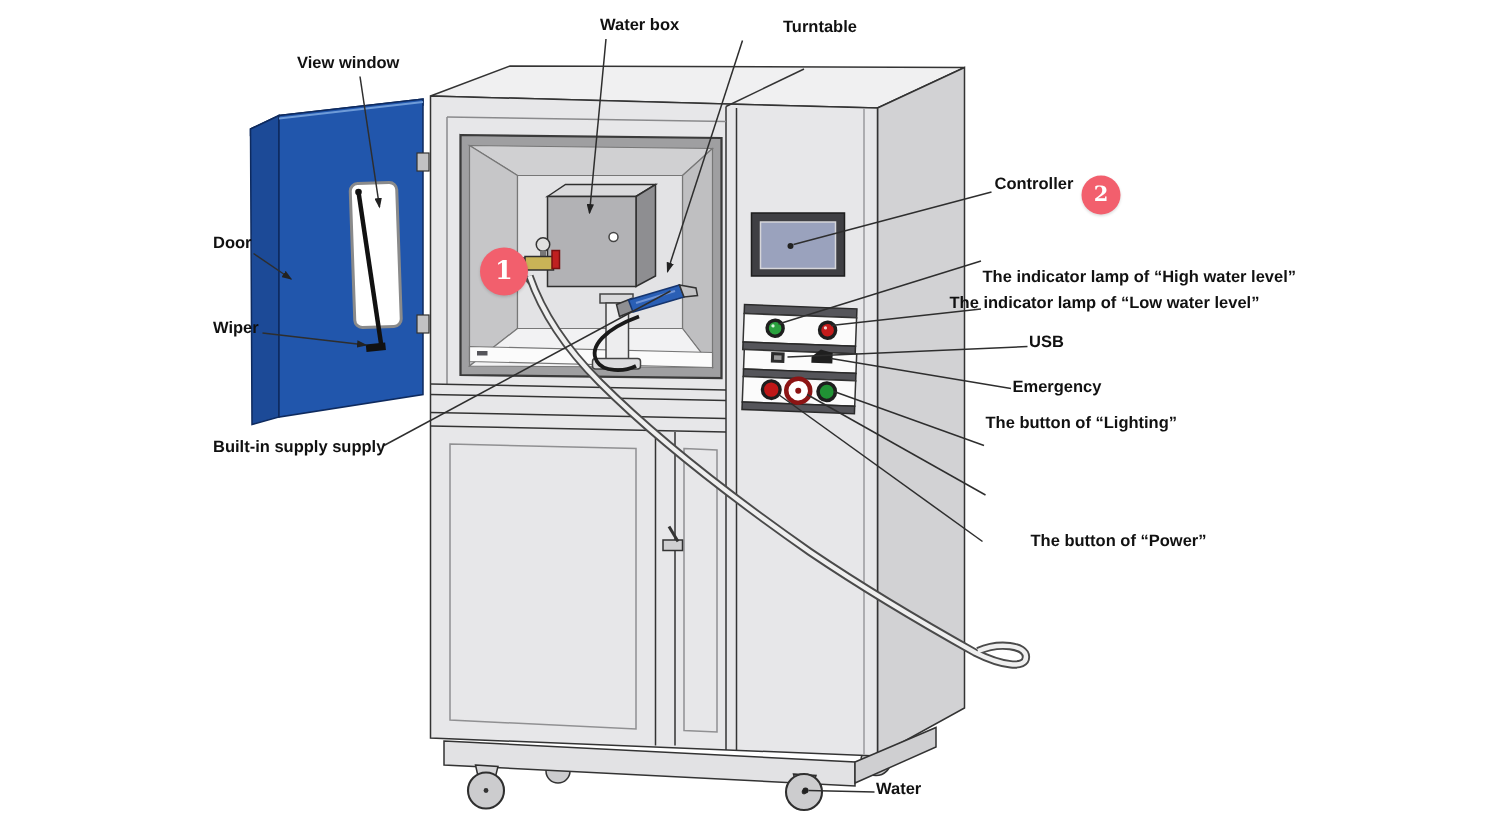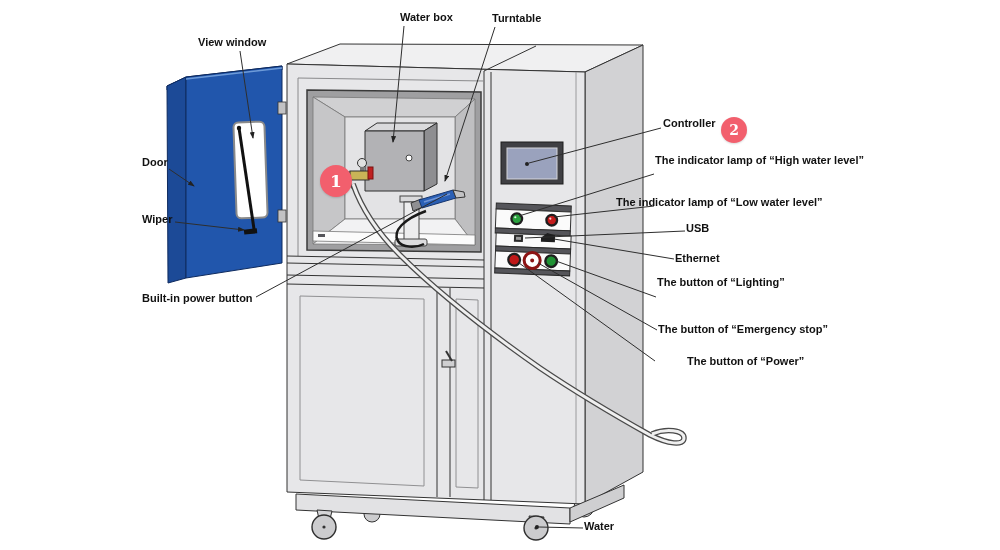--- a/index.html
+++ b/index.html
@@ -189,29 +189,28 @@
     <line x1="656" y1="297" x2="556" y2="261"></line>
     <line x1="657" y1="330" x2="538" y2="263"></line>
     <line x1="655" y1="361" x2="519" y2="263"></line>
     <line x1="583" y1="528" x2="539" y2="527"></line>
         <circle cx="537" cy="527" r="2" fill="#222" stroke="none"></circle>
   </g>
 </svg>
 
   <div class="lbl" style="left:198px;top:36px">View window</div>
   <div class="lbl" style="left:400px;top:11px">Water box</div>
-  <div class="lbl" style="left:492px;top:12px">Turntable</div>
+  <div class="lbl" style="left:522px;top:12px">Turntable</div>
   <div class="lbl" style="left:142px;top:156px">Door</div>
   <div class="lbl" style="left:142px;top:213px">Wiper</div>
-  <div class="lbl" style="left:142px;top:292px">Built-in power button</div>
+  <div class="lbl" style="left:142px;top:292px">Built-in supply supply</div>
   <div class="lbl" style="left:663px;top:117px">Controller</div>
-  <div class="lbl" style="left:655px;top:154px">The indicator lamp of “High water level”</div>
-  <div class="lbl" style="left:616px;top:196px">The indicator lamp of “Low water level”</div>
+  <div class="lbl" style="left:655px;top:179px">The indicator lamp of “High water level”</div>
+  <div class="lbl" style="left:633px;top:196px">The indicator lamp of “Low water level”</div>
   <div class="lbl" style="left:686px;top:222px">USB</div>
-  <div class="lbl" style="left:675px;top:252px">Ethernet</div>
+  <div class="lbl" style="left:675px;top:252px">Emergency</div>
   <div class="lbl" style="left:657px;top:276px">The button of “Lighting”</div>
-  <div class="lbl" style="left:658px;top:323px">The button of “Emergency stop”</div>
   <div class="lbl" style="left:687px;top:355px">The button of “Power”</div>
   <div class="lbl" style="left:584px;top:520px">Water</div>
 
   <div class="badge b1">1</div>
   <div class="badge b2">2</div>
 </div>
 
 </body></html>

